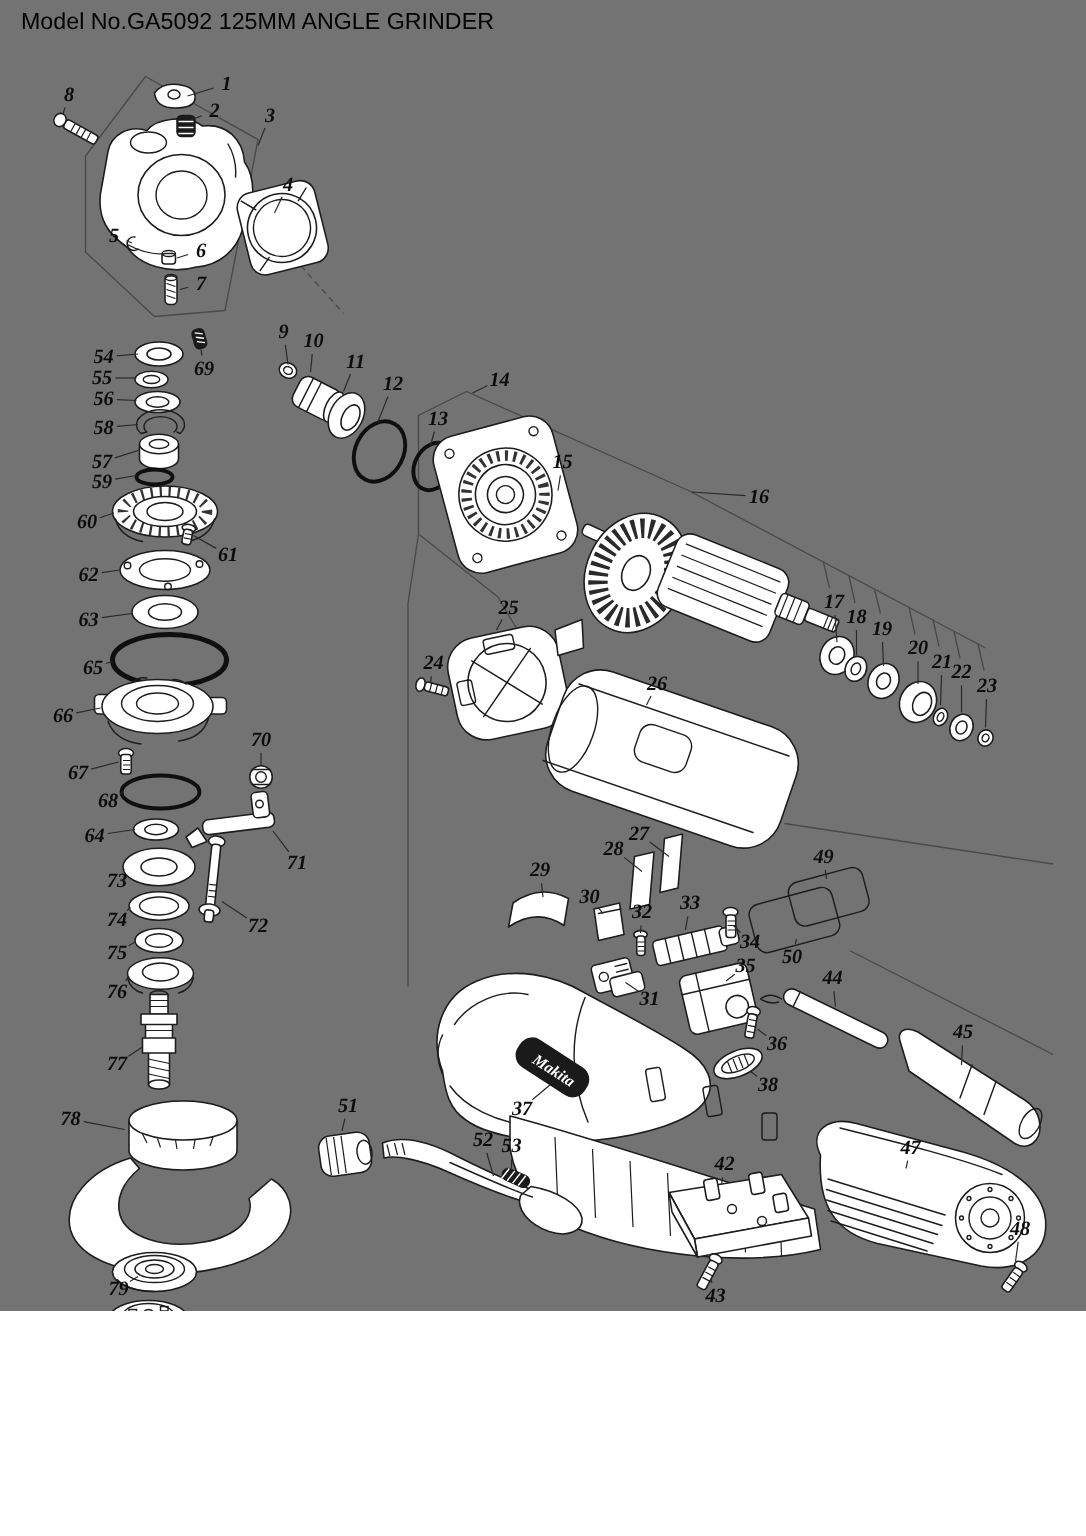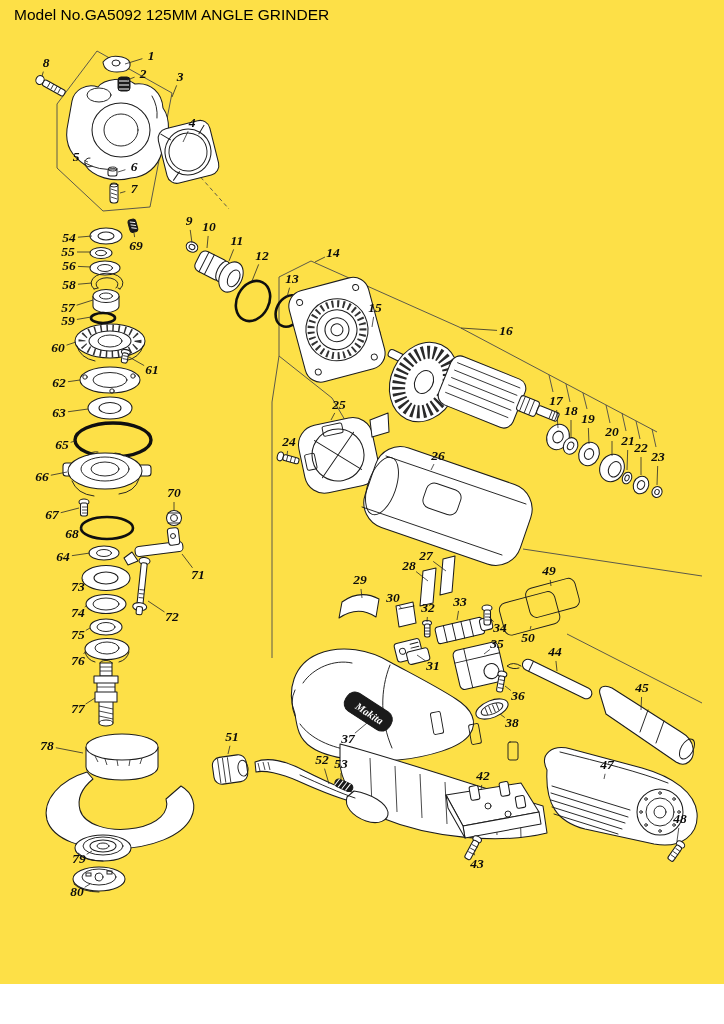--- a/index.html
+++ b/index.html
@@ -1,16 +1,16 @@
 <!DOCTYPE html>
 <html><head>
 <meta charset="utf-8">
 <style>
   html,body{margin:0;padding:0;background:#fff;}
-  .page{position:relative;width:724px;height:984px;background:#fde047;overflow:hidden;
+  .page{position:relative;width:724px;height:874px;background:#737373;overflow:hidden;
         font-family:"Liberation Sans",sans-serif;text-align:center;}
   .title{position:absolute;left:14px;top:6px;font-size:15.5px;font-weight:500;color:#000;}
   svg{position:absolute;left:0;top:0;}
   .o{fill:#fff;stroke:#1d1d1d;stroke-width:1.05;stroke-linejoin:round;}
   .l{fill:none;stroke:#1d1d1d;stroke-width:0.95;stroke-linecap:round;}
   .hatch{fill:none;stroke:#1d1d1d;stroke-width:0.8;}
   .oring{fill:none;stroke:#0f0f0f;stroke-width:2.6;}
   .oring2{fill:none;stroke:#0f0f0f;stroke-width:3.4;}
   .dk{fill:#1a1a1a;stroke:#1a1a1a;}
   .border{fill:none;stroke:#4a4a4a;stroke-width:0.9;}

